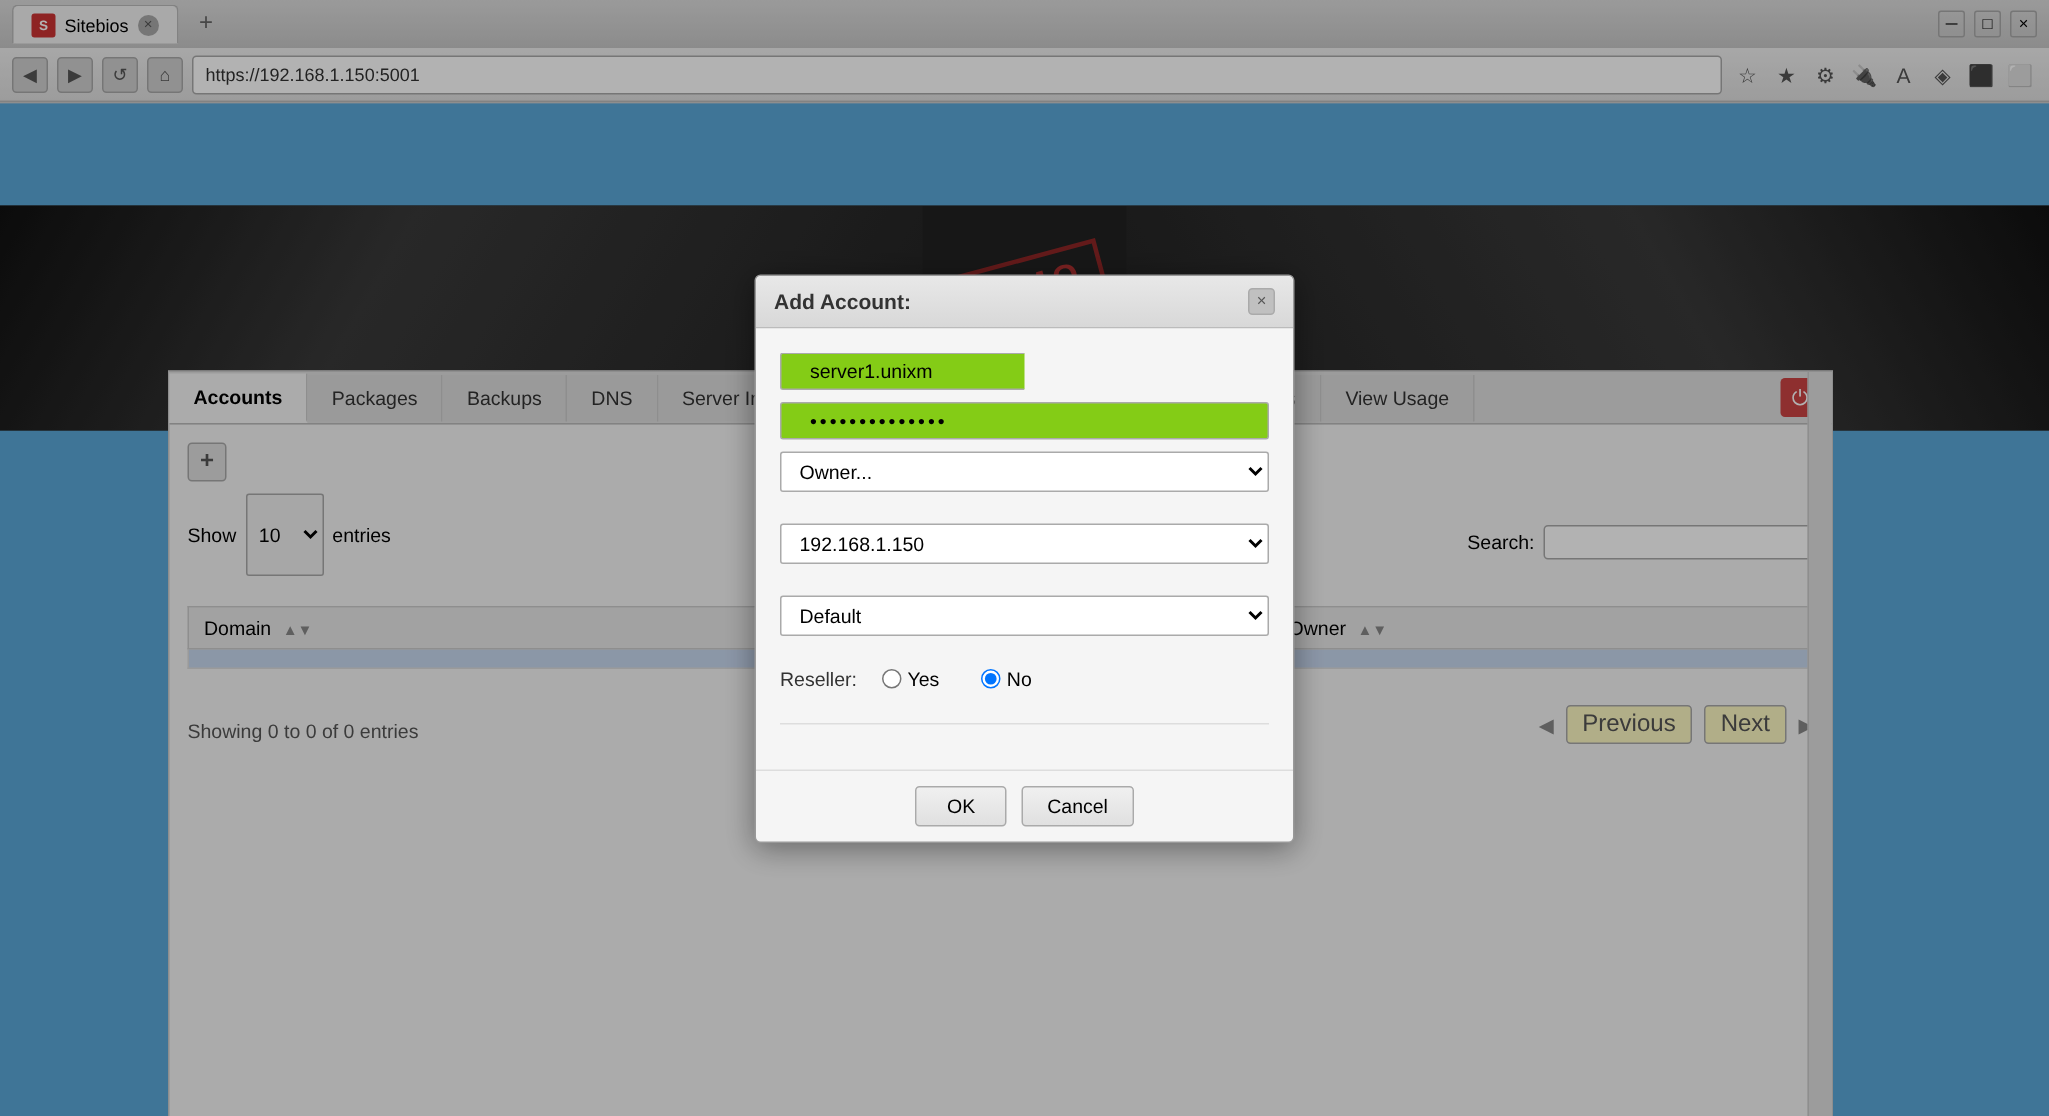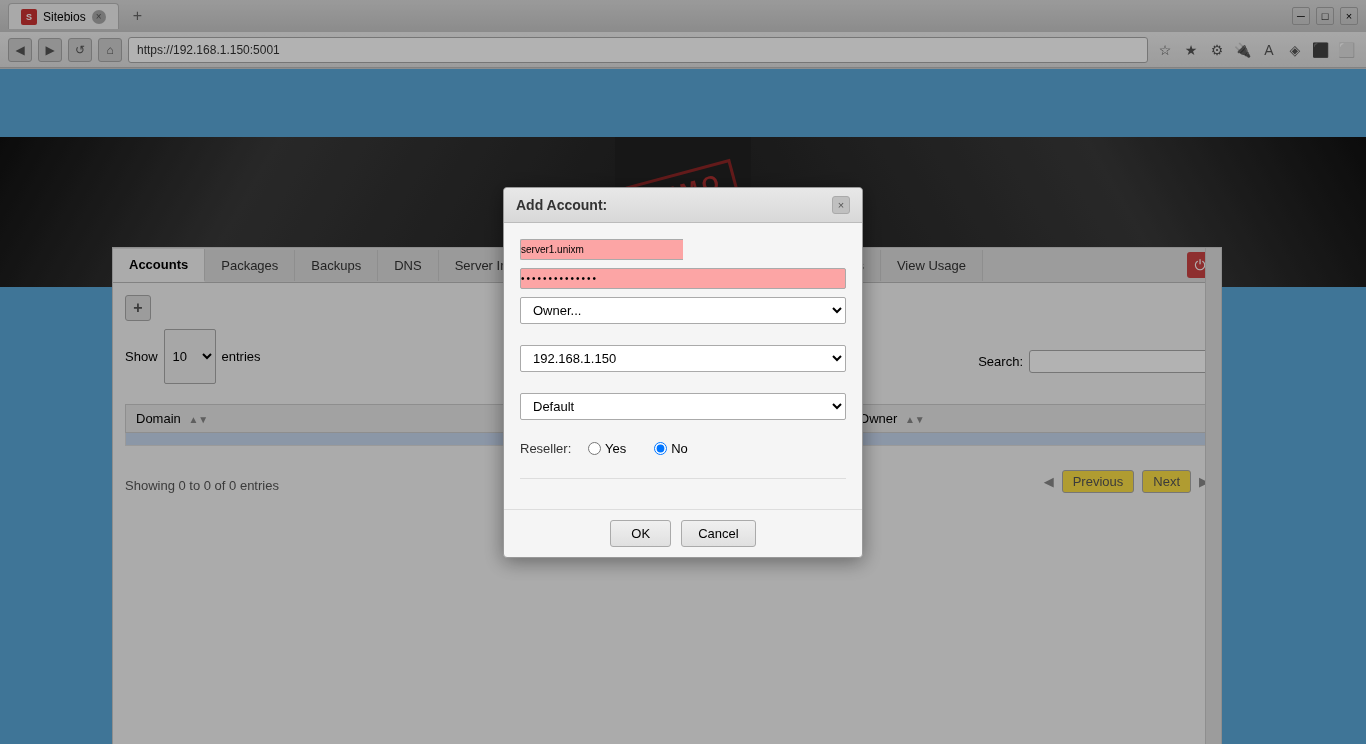--- a/index.html
+++ b/index.html
@@ -212,23 +212,23 @@
       align-items: center;
       gap: 8px;
       justify-content: flex-end;
       margin-top: 10px;
       font-size: 13px;
     }
     .pagination-btn {
       padding: 3px 10px;
       border: 1px solid #aaa;
       border-radius: 3px;
-      background: #fde047;
-      cursor: pointer;
-      font-size: 13px;
+      background: #fef9c3;
+      cursor: pointer;
+      font-size: 16px;
       color: #555;
     }
     .search-input {
       padding: 3px 8px;
       border: 1px solid #aaa;
       border-radius: 3px;
       font-size: 13px;
       width: 180px;
     }
 
@@ -290,26 +290,26 @@
     .modal-footer {
       border-top: 1px solid #ddd;
       padding: 10px 16px;
       display: flex;
       justify-content: center;
       gap: 10px;
     }
 
     .form-input {
       width: 100%;
-      padding: 4px 0;
+      padding: 4px 19px;
       border: 1px solid #aaa;
       border-radius: 2px;
-      font-size: 10px;
+      font-size: 13px;
       margin-bottom: 8px;
-      background: #fca5a5;
+      background: #84cc16;
     }
 
     .form-select {
       width: 100%;
       padding: 4px 8px;
       border: 1px solid #aaa;
       border-radius: 2px;
       font-size: 13px;
       margin-bottom: 21px;
       background: white;

